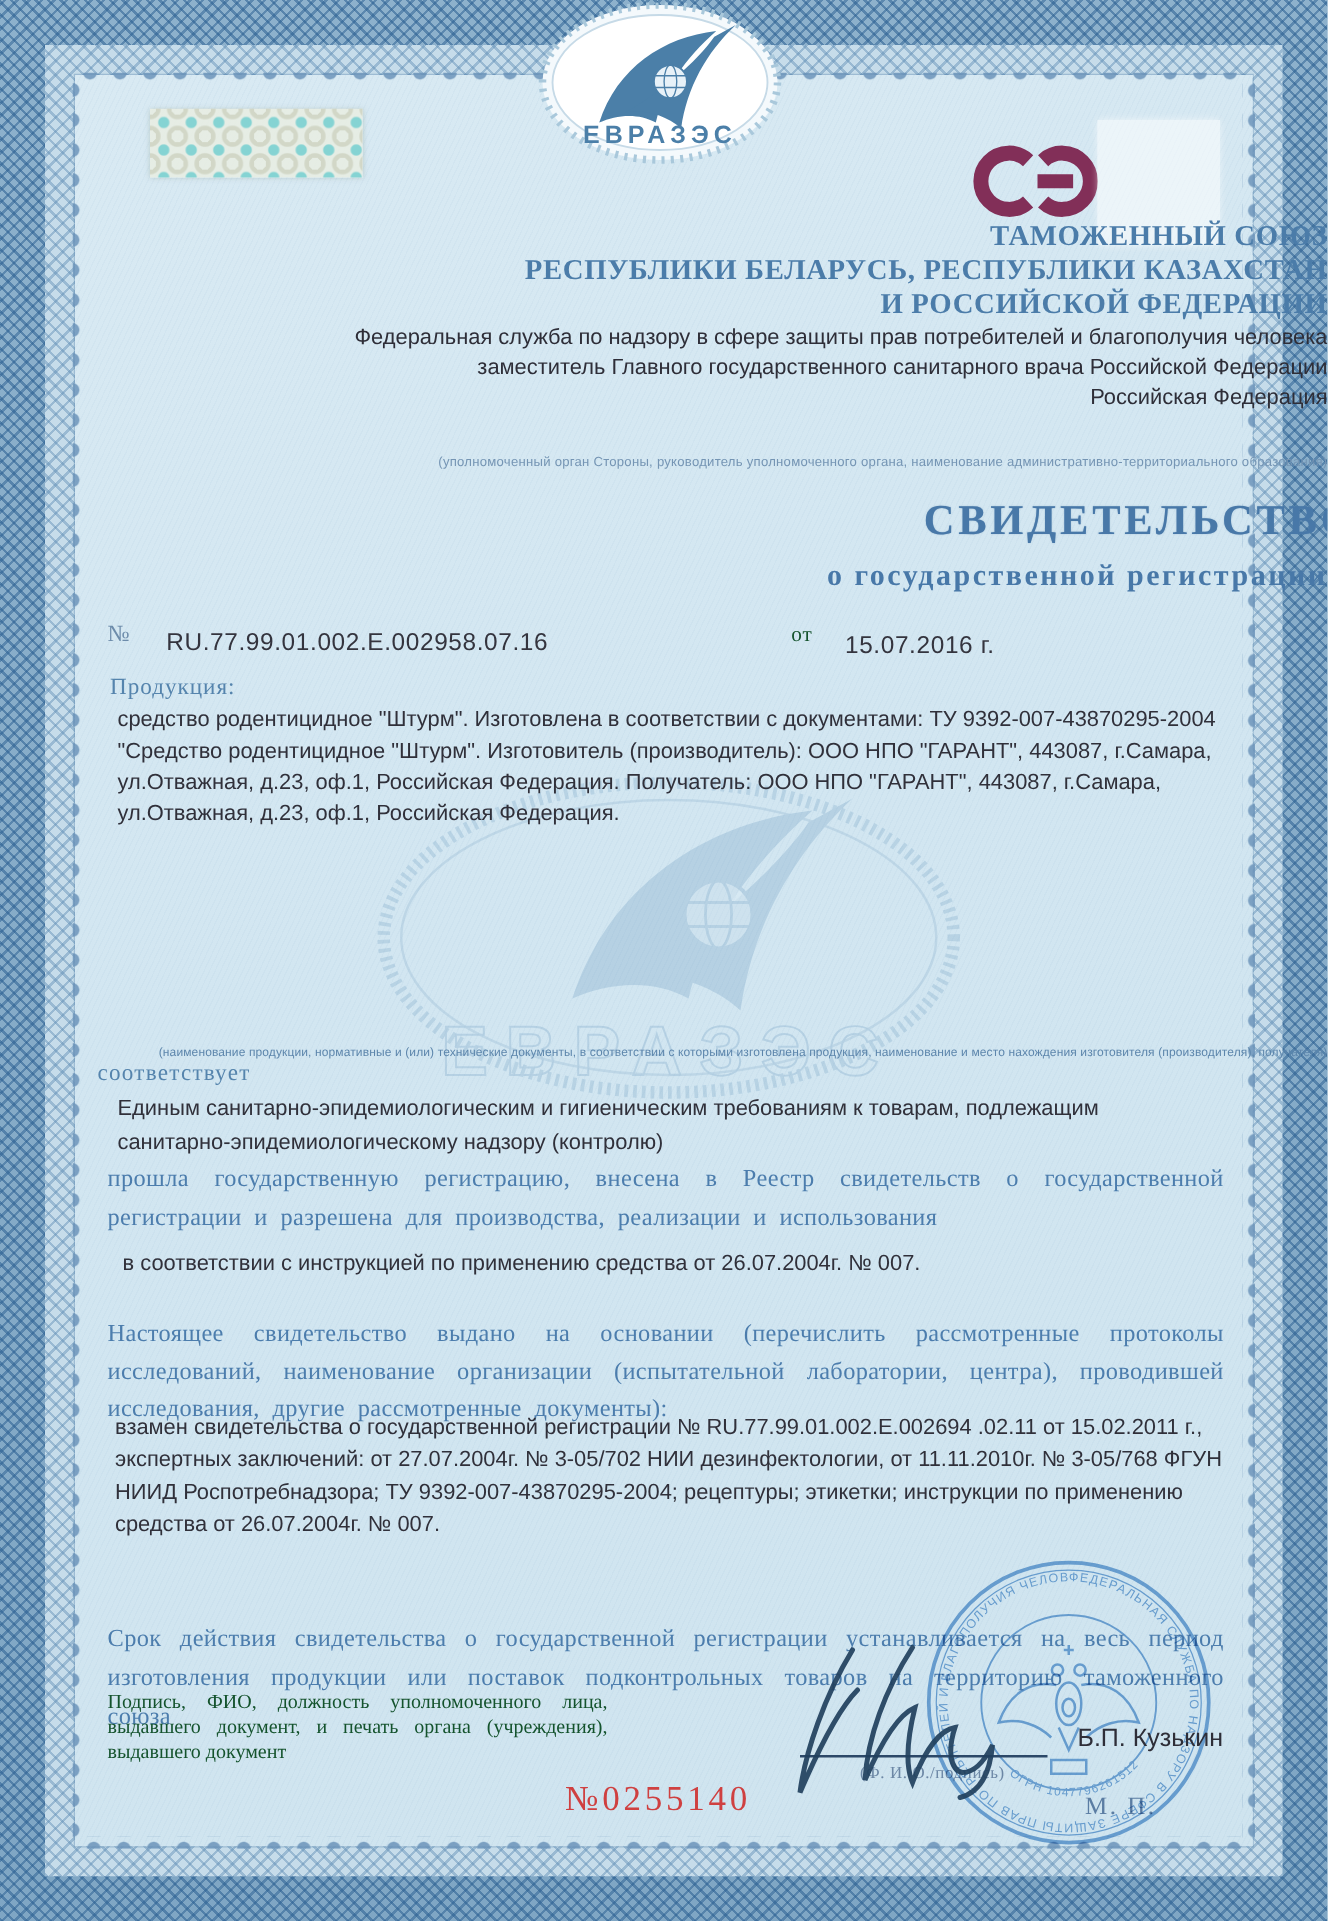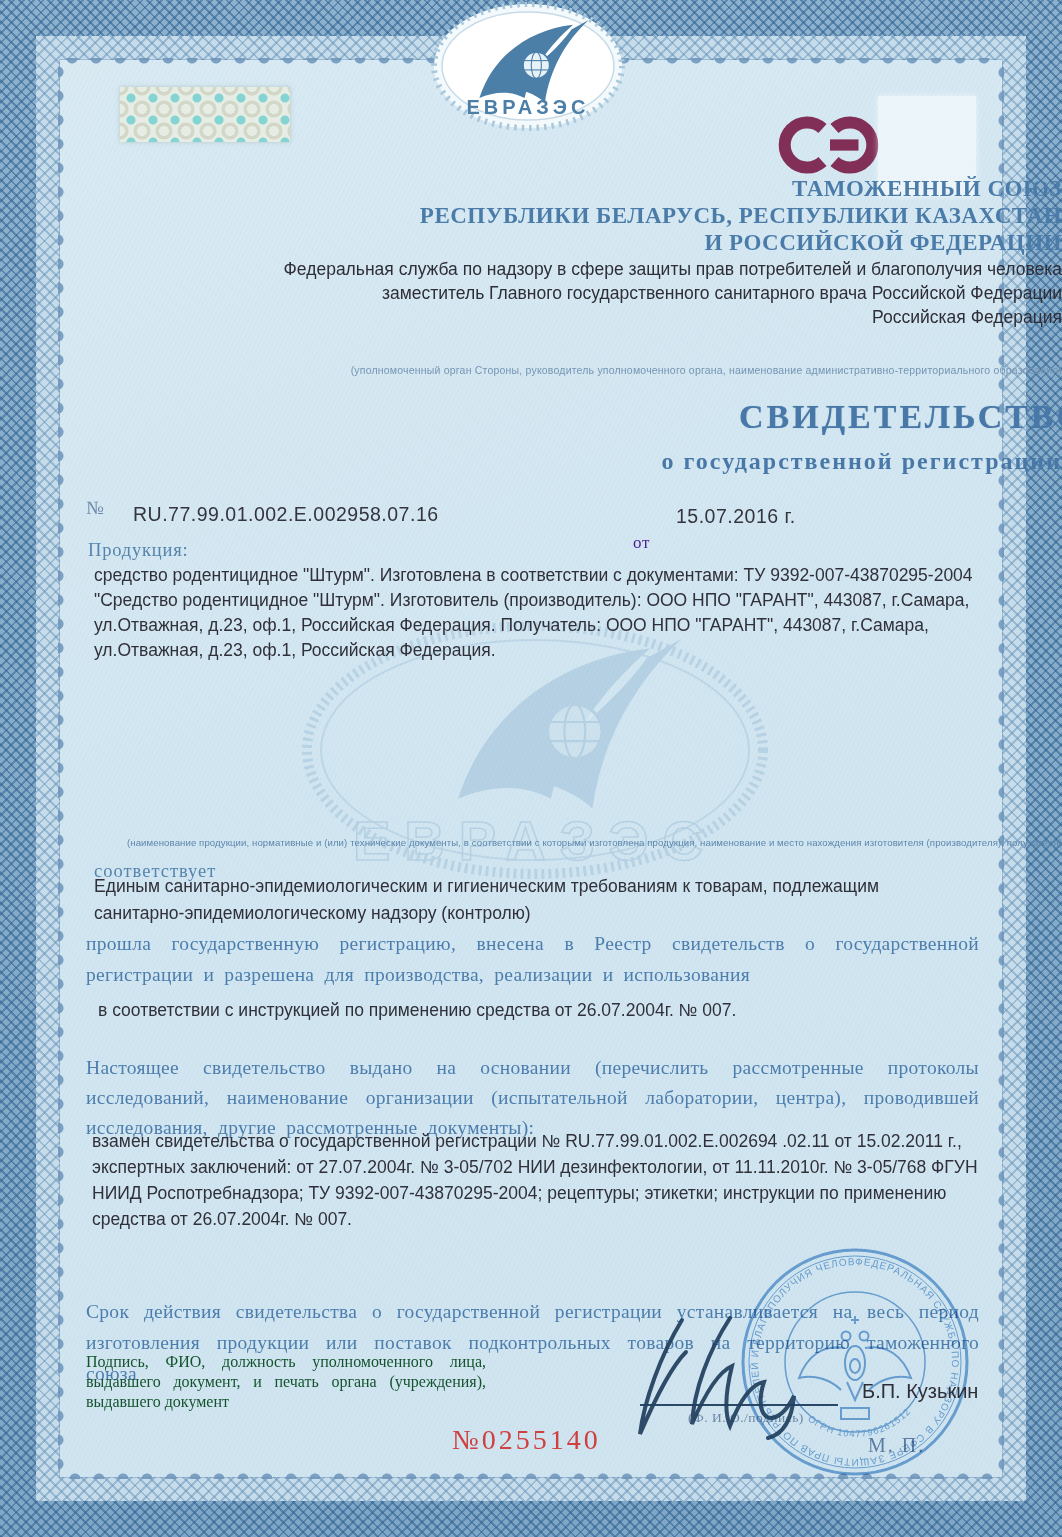--- a/index.html
+++ b/index.html
@@ -127,28 +127,28 @@
   <div class="abs ctr agency-line z2" style="top:259px;">Федеральная служба по надзору в сфере защиты прав потребителей и благополучия человека</div>
   <div class="abs ctr agency-line z2" style="top:283px;">заместитель Главного государственного санитарного врача Российской Федерации</div>
   <div class="abs ctr agency-line z2" style="top:307px;">Российская Федерация</div>
   <div class="abs ctr cap-gray z2" style="top:364px;">(уполномоченный орган Стороны, руководитель уполномоченного органа, наименование административно-территориального образования)</div>
 
   <div class="abs ctr title-main z2" style="top:398px;">СВИДЕТЕЛЬСТВО</div>
   <div class="abs ctr title-sub z2" style="top:448px;">о государственной регистрации</div>
 
   <div class="abs lbl-blue z2" style="left:86px;top:498px;color:#6d8cab;">№</div>
   <div class="abs num-dark z2" style="left:133px;top:503px;">RU.77.99.01.002.Е.002958.07.16</div>
-  <div class="abs lbl-blue z2" style="left:633px;top:498px;color:#4c1d95;font-size:17px;margin-top:35px;">от</div>
+  <div class="abs lbl-blue z2" style="left:633px;top:498px;color:#14532d;font-size:17px;">от</div>
   <div class="abs num-dark z2" style="left:676px;top:505px;">15.07.2016 г.</div>
 
   <div class="abs lbl-blue z2" style="left:88px;top:540px;">Продукция:</div>
   <div class="abs sans-dark z2" style="left:94px;top:563px;width:882px;">средство родентицидное "Штурм". Изготовлена в соответствии с документами: ТУ 9392-007-43870295-2004 "Средство родентицидное "Штурм". Изготовитель (производитель): ООО НПО "ГАРАНТ", 443087, г.Самара, ул.Отважная, д.23, оф.1, Российская Федерация.  Получатель: ООО НПО "ГАРАНТ", 443087, г.Самара, ул.Отважная, д.23, оф.1, Российская Федерация.</div>
 
   <div class="abs ctr tiny-blue z2" style="top:837px;">(наименование продукции, нормативные и (или) технические документы, в соответствии с которыми изготовлена продукция, наименование и место нахождения изготовителя (производителя), получателя)</div>
-  <div class="abs lbl-blue z2" style="left:94px;top:849px;letter-spacing:1px;margin-top:12px;">соответствует</div>
+  <div class="abs lbl-blue z2" style="left:78px;top:849px;letter-spacing:1px;">соответствует</div>
   <div class="abs sans-dark z2" style="left:94px;top:873px;width:845px;line-height:27px;">Единым санитарно-эпидемиологическим и гигиеническим требованиям к товарам, подлежащим санитарно-эпидемиологическому надзору (контролю)</div>
 
   <div class="abs serif-blue z2" style="left:86px;top:928px;width:893px;">прошла государственную регистрацию, внесена в Реестр свидетельств о государственной регистрации и разрешена для производства, реализации и использования</div>
   <div class="abs sans-dark z2" style="left:98px;top:998px;width:880px;">в соответствии с инструкцией по применению средства от 26.07.2004г. № 007.</div>
 
   <div class="abs serif-blue z2" style="left:86px;top:1053px;width:893px;line-height:30px;">Настоящее свидетельство выдано на основании (перечислить рассмотренные протоколы исследований, наименование организации (испытательной лаборатории, центра), проводившей исследования, другие рассмотренные документы):</div>
   <div class="abs sans-dark z2" style="left:92px;top:1128px;width:905px;line-height:26px;">взамен свидетельства о государственной регистрации № RU.77.99.01.002.Е.002694 .02.11 от 15.02.2011 г., экспертных заключений: от 27.07.2004г. № 3-05/702 НИИ дезинфектологии, от 11.11.2010г. № 3-05/768 ФГУН НИИД Роспотребнадзора; ТУ 9392-007-43870295-2004; рецептуры; этикетки; инструкции по применению средства от 26.07.2004г. № 007.</div>
 
   <div class="abs serif-blue z2" style="left:86px;top:1252px;width:893px;margin-top:44px;">Срок действия свидетельства о государственной регистрации устанавливается на весь период изготовления продукции или поставок подконтрольных товаров на территорию таможенного союза</div>
 

